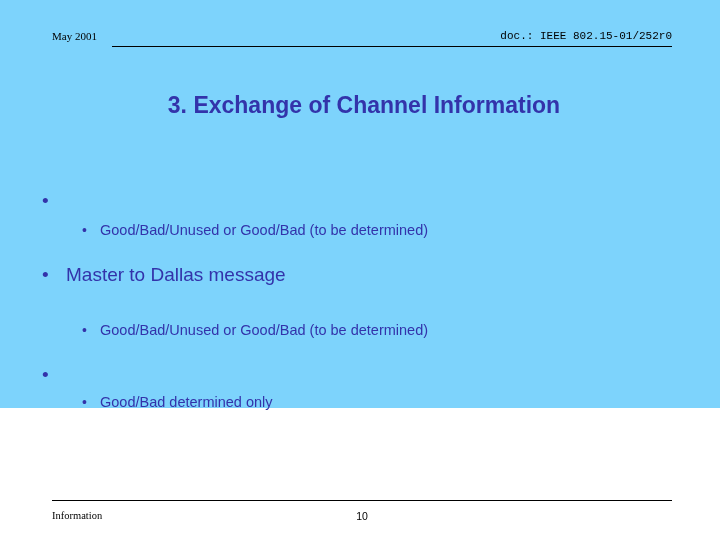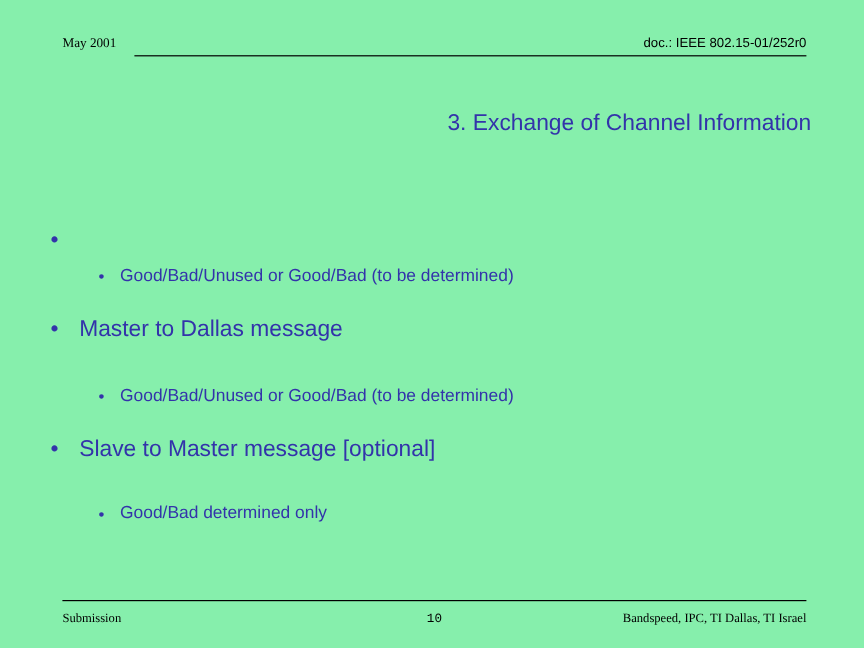--- a/index.html
+++ b/index.html
@@ -9,22 +9,22 @@
   body {
     width: 720px;
     height: 540px;
     background: #ffffff;
     font-family: "Liberation Sans", sans-serif;
     overflow: hidden;
   }
   .slide {
     position: relative;
     width: 720px;
-    height: 540px;
-    background: #86efac;
+    height: 408px;
+    background: #7dd3fc;
   }
 
   
   .header {
     position: absolute;
     left: 52px;
     top: 30px;
     width: 620px;
     height: 22px;
   }
@@ -34,43 +34,43 @@
     top: 0;
     font-family: "Liberation Serif", serif;
     font-size: 11px;
     color: #000000;
     white-space: nowrap;
   }
   .header .docid {
     position: absolute;
     right: 0;
     top: 0;
-    font-family: Liberation Sans, sans-serif;
+    font-family: Liberation Mono, monospace;
     font-size: 11px;
     color: #000000;
     white-space: nowrap;
   }
   .header .rule {
     position: absolute;
     left: 60px;
     right: 0;
     top: 16px;
     border-top: 1px solid #000000;
   }
 
   
   .title {
     position: absolute;
     left: 52px;
     top: 92px;
     width: 624px;
-    text-align: right;
-    font-size: 19px;
+    text-align: center;
+    font-size: 23px;
     color: #3333aa;
-    font-weight: normal;
+    font-weight: bold;
     letter-spacing: 0px;
     white-space: nowrap;
   }
 
   
   .body {
     position: absolute;
     left: 24px;
     top: 188px;
     width: 676px;
@@ -134,21 +134,21 @@
     font-family: "Liberation Serif", serif;
     font-size: 10.5px;
     color: #000000;
     white-space: nowrap;
   }
   .footer .pagenum {
     position: absolute;
     left: 50%;
     transform: translateX(-50%);
     top: 10px;
-    font-family: Liberation Mono, monospace;
+    font-family: Liberation Sans, sans-serif;
     font-size: 10.5px;
     color: #000000;
   }
   .footer .credit {
     position: absolute;
     right: 0;
     top: 10px;
     font-family: "Liberation Serif", serif;
     font-size: 10.5px;
     color: #000000;
@@ -192,32 +192,30 @@
 
     <div class="lvl2">
       <span class="bullet">•</span>
       <span>Good/Bad/Unused or Good/Bad (to be determined)</span>
     </div>
 
     <div class="sp-d"></div>
 
     <div class="lvl1">
       <span class="bullet">•</span>
-      <span>Slave to Master message [optional]</span>
     </div>
 
     <div class="sp-e"></div>
 
     <div class="lvl2">
       <span class="bullet">•</span>
       <span>Good/Bad determined only</span>
     </div>
 
   </div>
 
   <div class="footer">
     <div class="rule"></div>
-    <div class="submission">Submission</div>
+    <div class="submission">Information</div>
     <div class="pagenum">10</div>
-    <div class="credit">Bandspeed, IPC, TI Dallas, TI Israel</div>
   </div>
 
 </div>
 
 </body></html>

